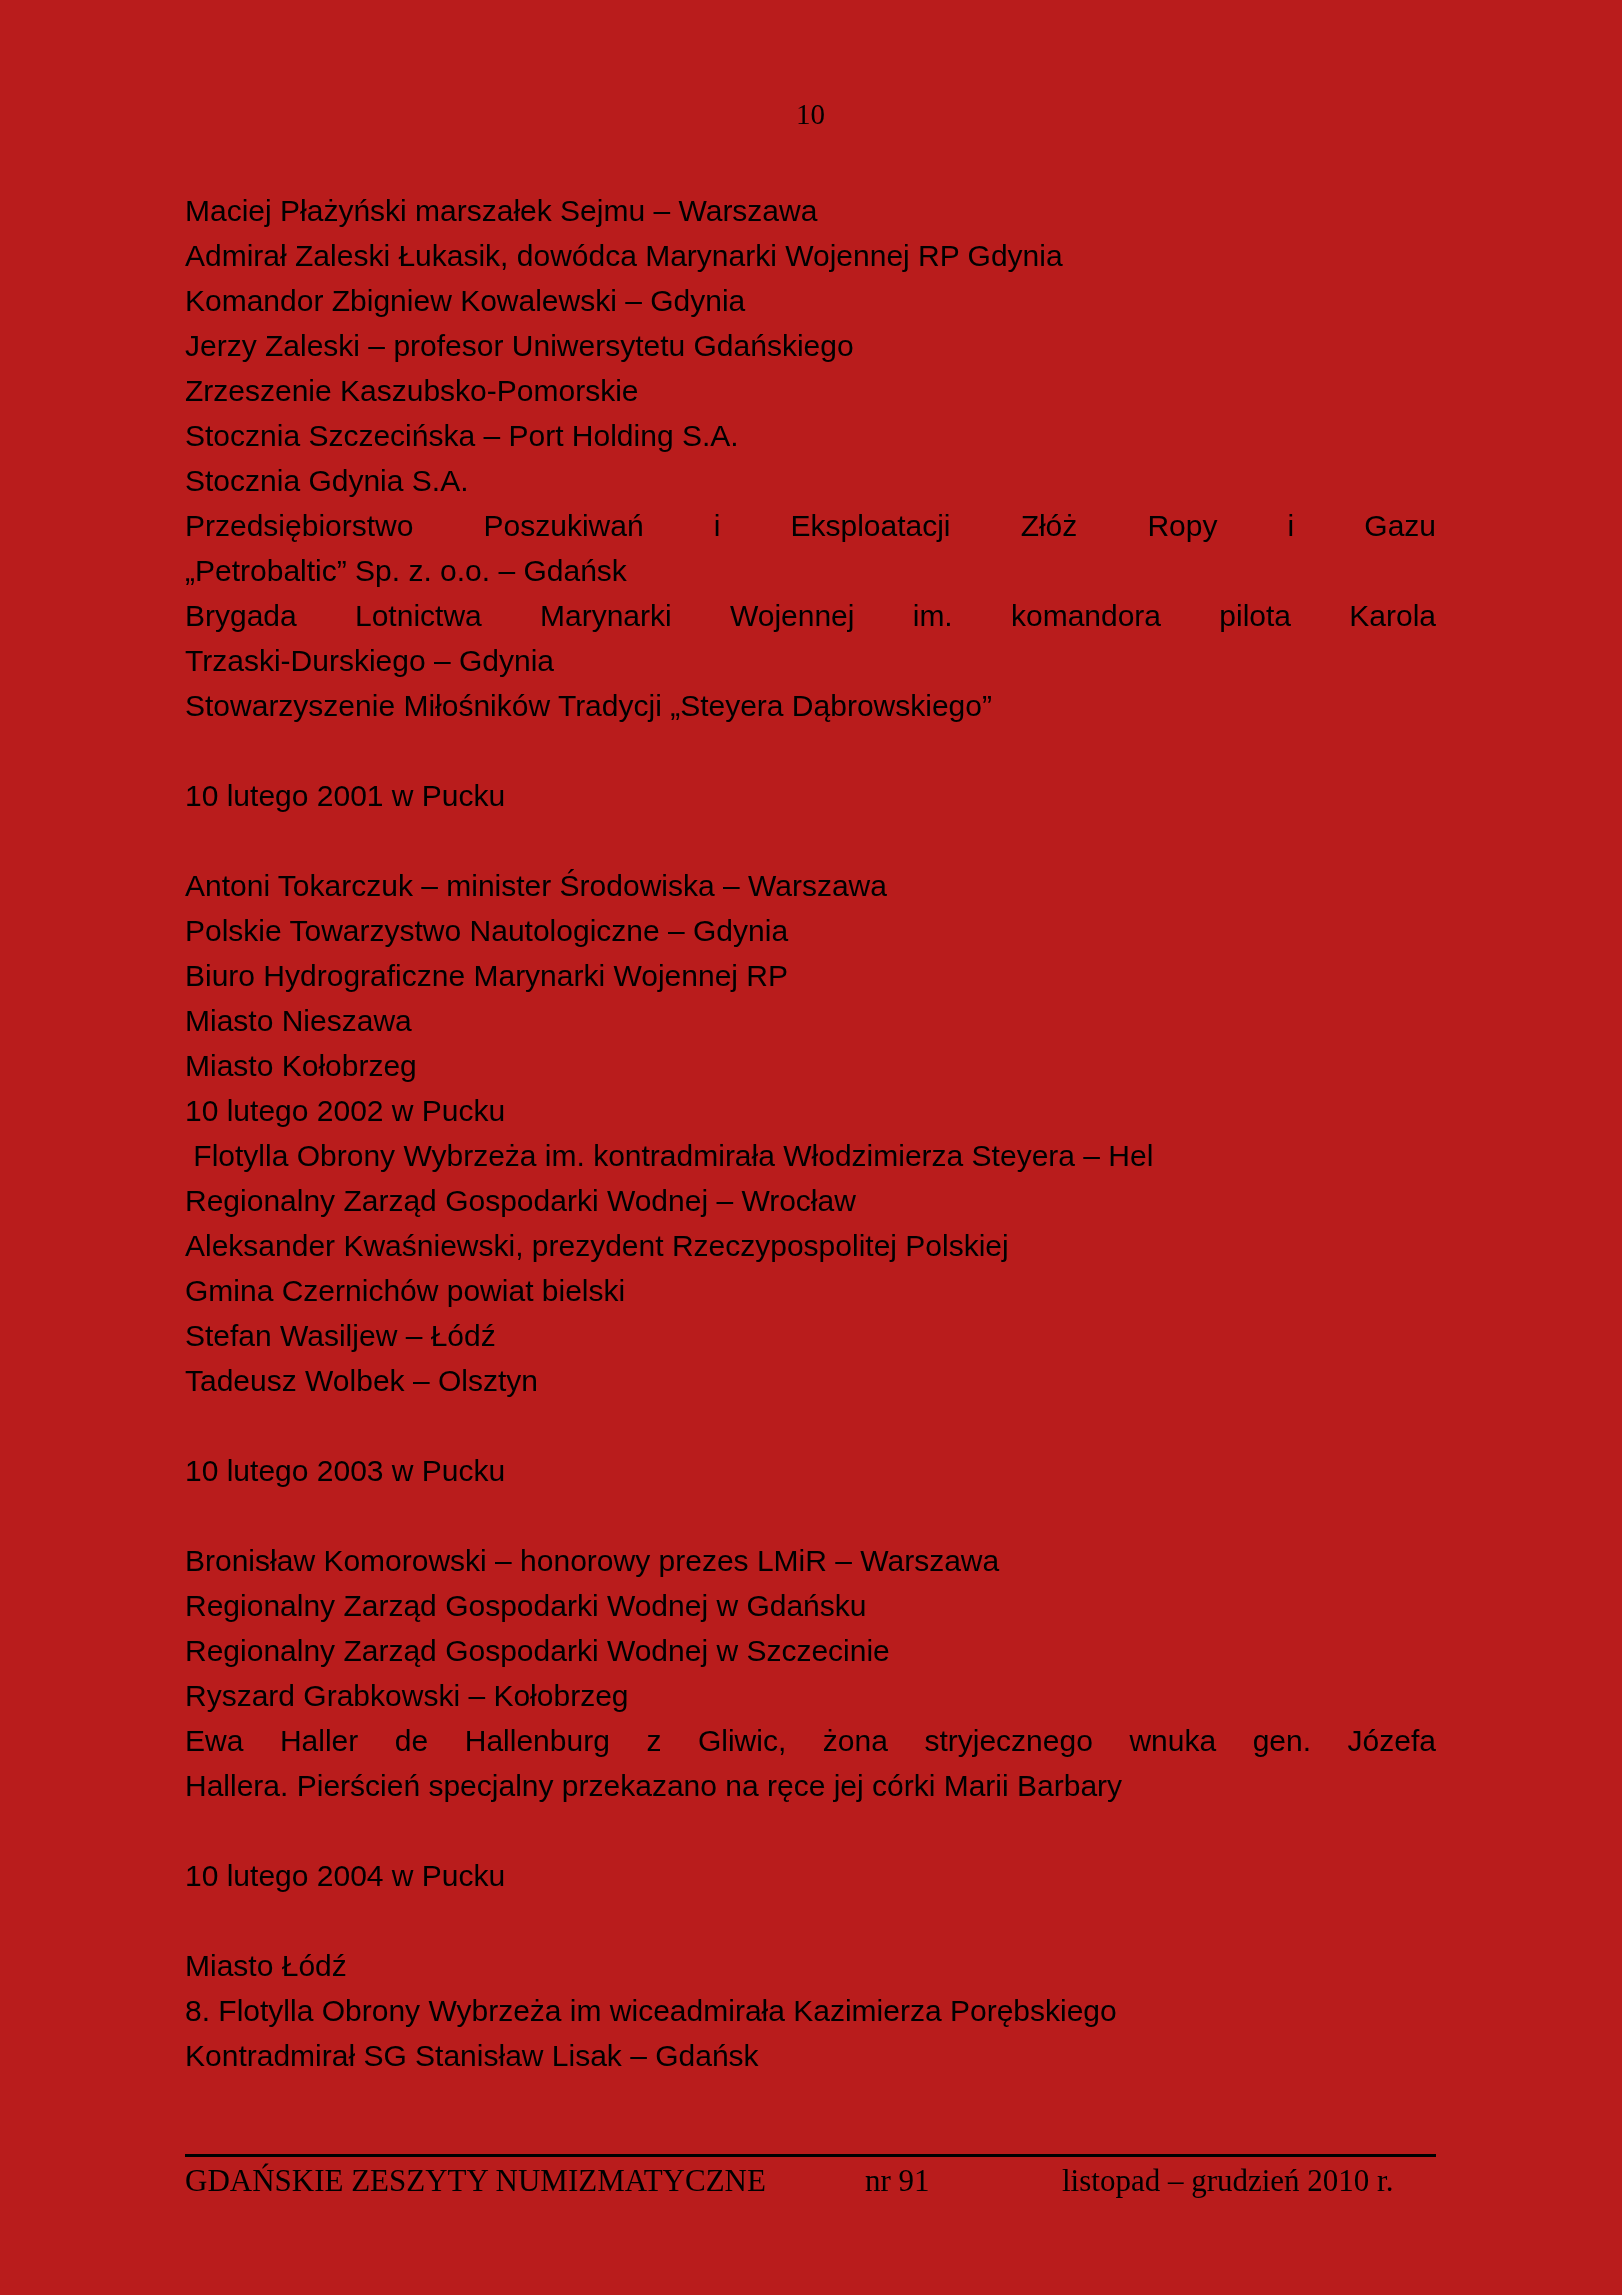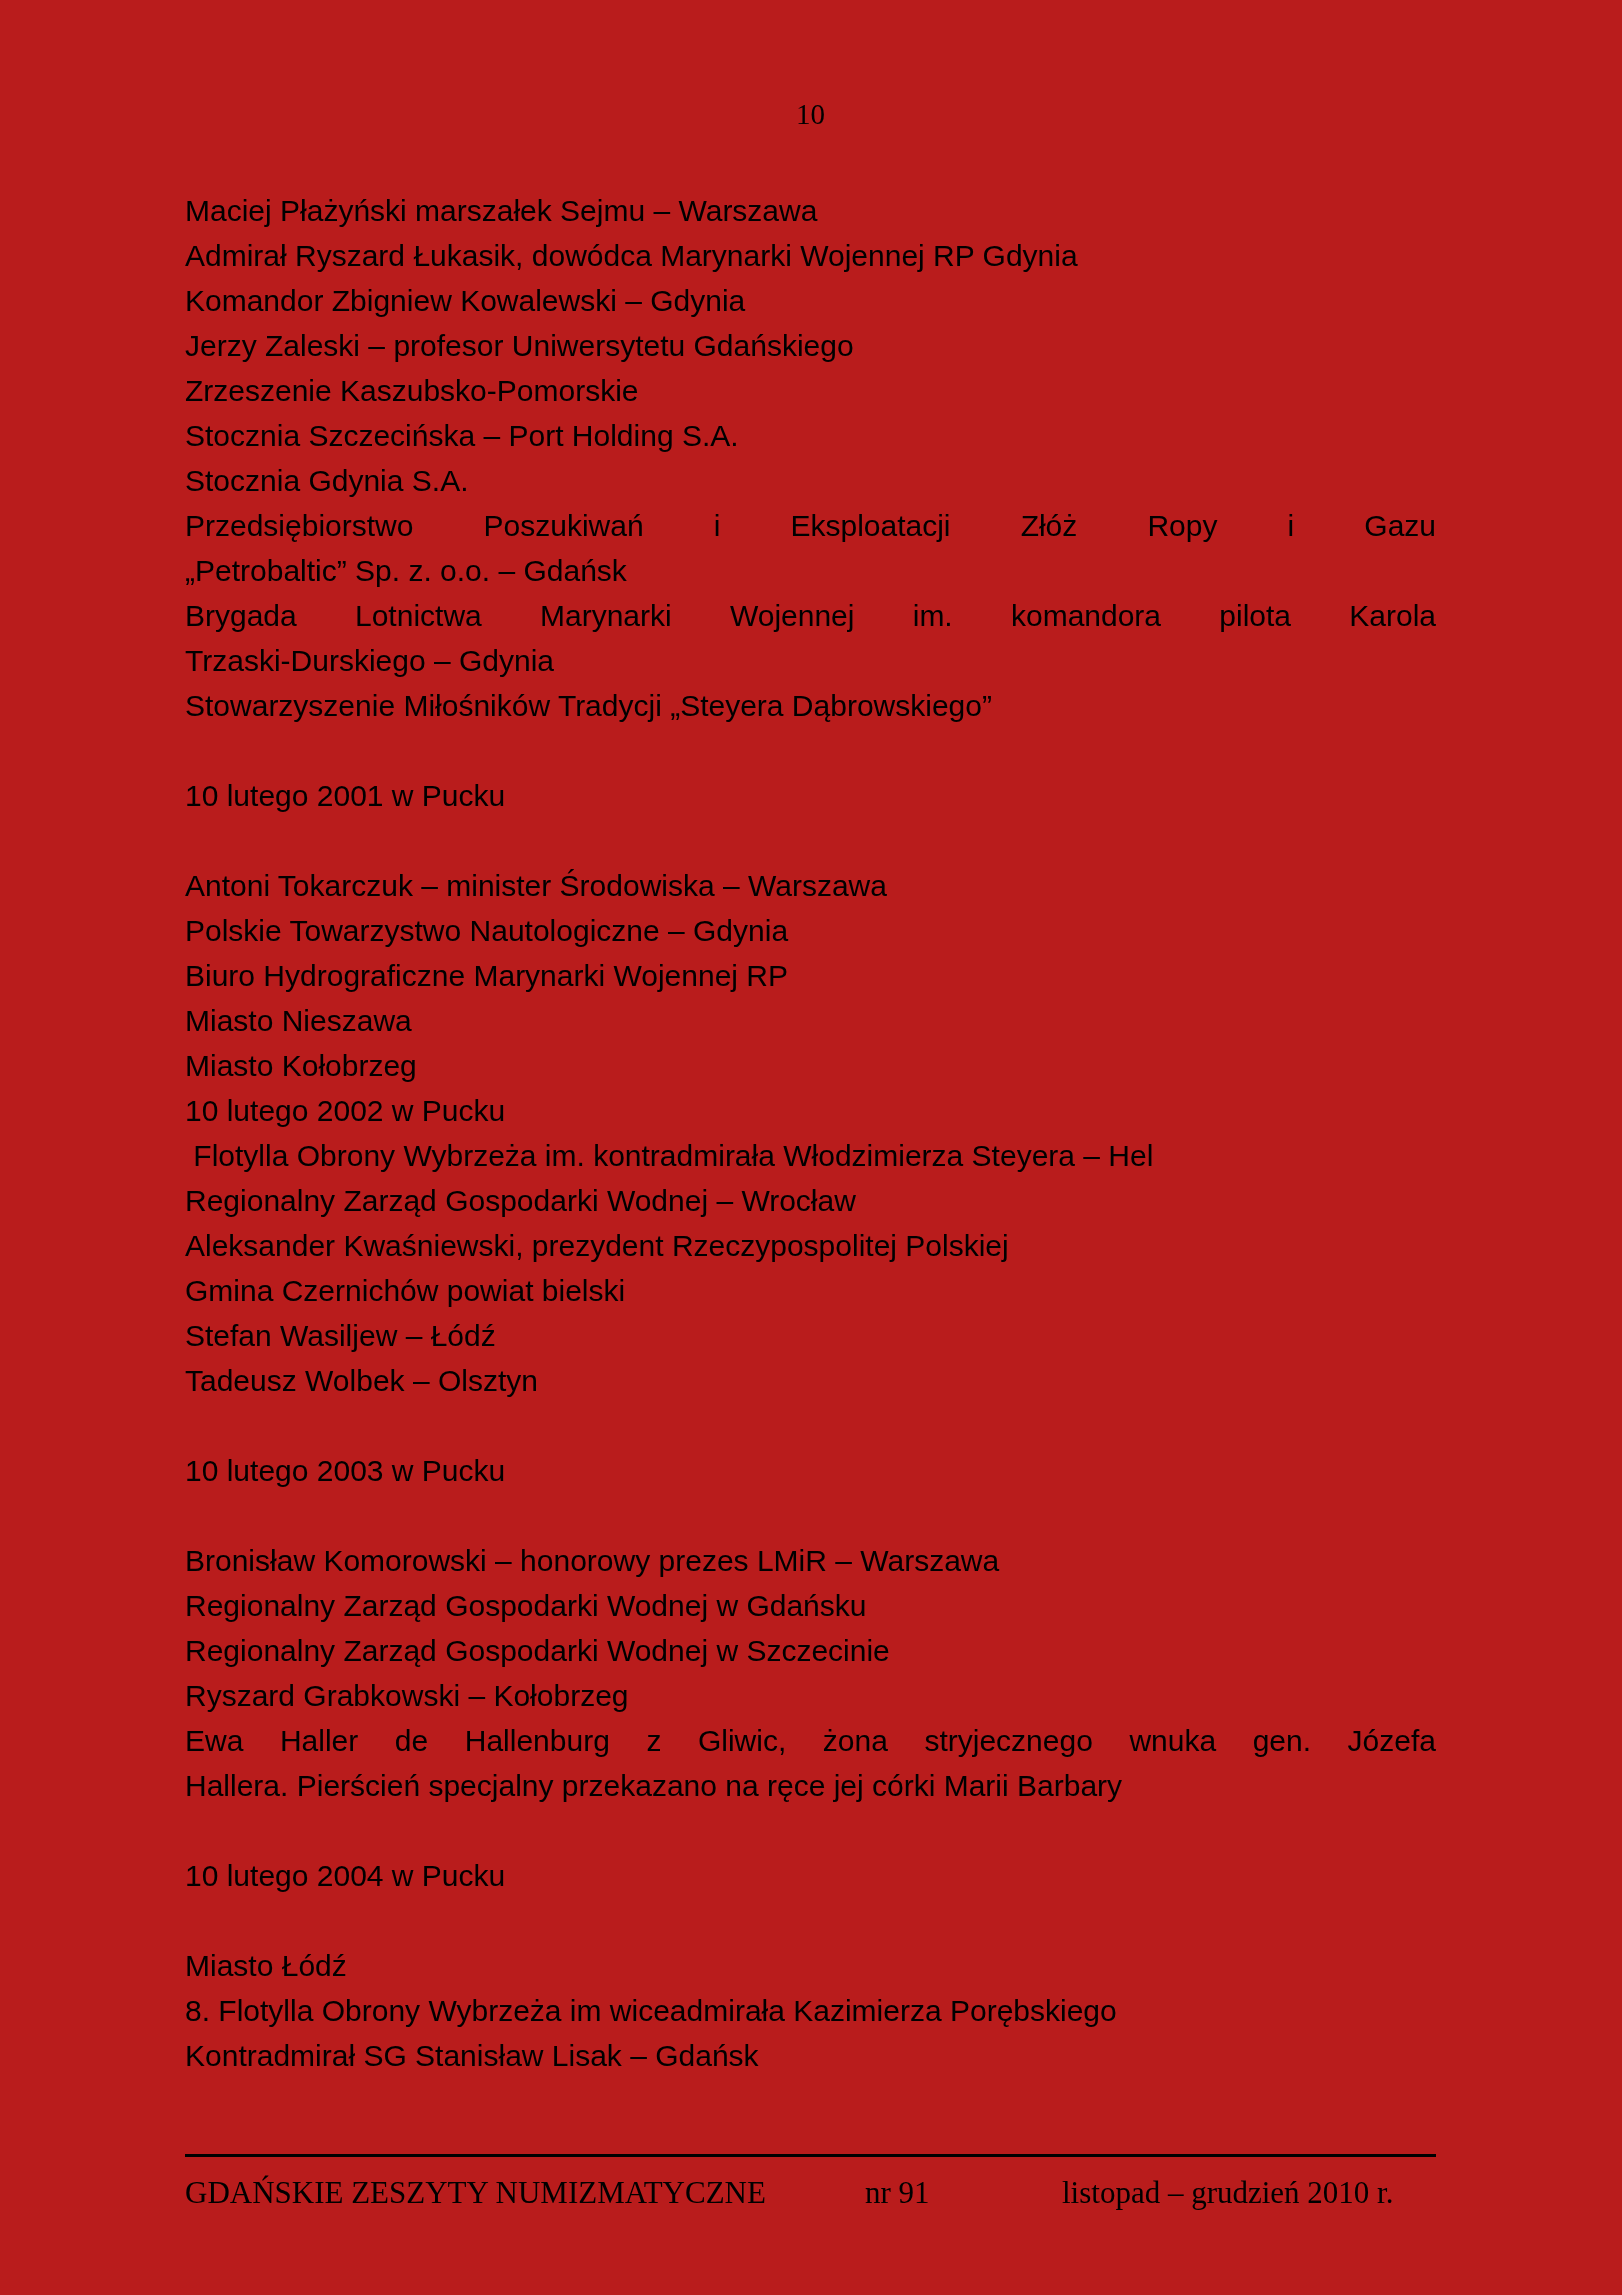--- a/index.html
+++ b/index.html
@@ -38,41 +38,41 @@
     text-align: justify;
     text-align-last: justify;
   }
   .line.heading { font-weight: normal; }
   .footer {
     position: absolute;
     top: 2154px;
     left: 185px;
     width: 1251px;
     border-top: 3.3px solid #000000;
-    padding-top: 17px;
+    padding-top: 5px;
     height: 46px;
     font-family: "Liberation Serif", serif;
     font-size: 31px;
     line-height: 37px;
     color: #000000;
   }
   .footer-inner { position: relative; width: 100%; height: 100%; }
   .footer-journal { position: absolute; left: 0; top: 0; }
   .footer-issue { position: absolute; left: 680px; top: 0; }
   .footer-date { position: absolute; left: 877px; top: 0; }
 </style>
 </head>
 <body>
 
 <div class="page">
   <div class="page-number">10</div>
 
   <div class="text-block" id="text-block">
       <div class="line text">Maciej Płażyński marszałek Sejmu – Warszawa</div>
-      <div class="line text">Admirał Ryszard Łukasik, dowódca Marynarki Wojennej RP Gdynia</div>
+      <div class="line text">Admirał Zaleski Łukasik, dowódca Marynarki Wojennej RP Gdynia</div>
       <div class="line text">Komandor Zbigniew Kowalewski – Gdynia</div>
       <div class="line text">Jerzy Zaleski – profesor Uniwersytetu Gdańskiego</div>
       <div class="line text">Zrzeszenie Kaszubsko-Pomorskie</div>
       <div class="line text">Stocznia Szczecińska – Port Holding S.A.</div>
       <div class="line text">Stocznia Gdynia S.A.</div>
       <div class="line justify">Przedsiębiorstwo Poszukiwań i Eksploatacji Złóż Ropy i Gazu</div>
       <div class="line text">„Petrobaltic” Sp. z. o.o. – Gdańsk</div>
       <div class="line justify">Brygada Lotnictwa Marynarki Wojennej im. komandora pilota Karola</div>
       <div class="line text">Trzaski-Durskiego – Gdynia</div>
       <div class="line text">Stowarzyszenie Miłośników Tradycji „Steyera Dąbrowskiego”</div>

